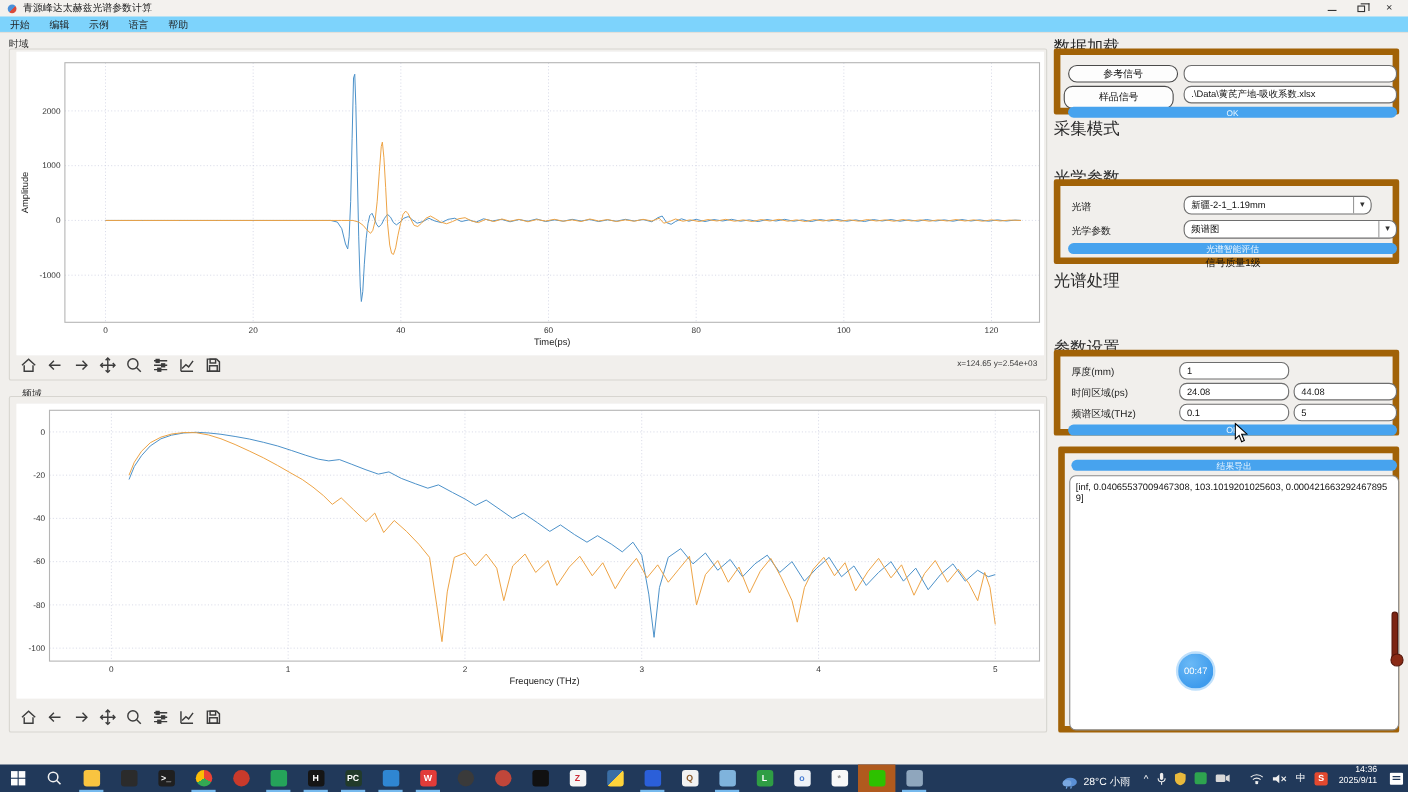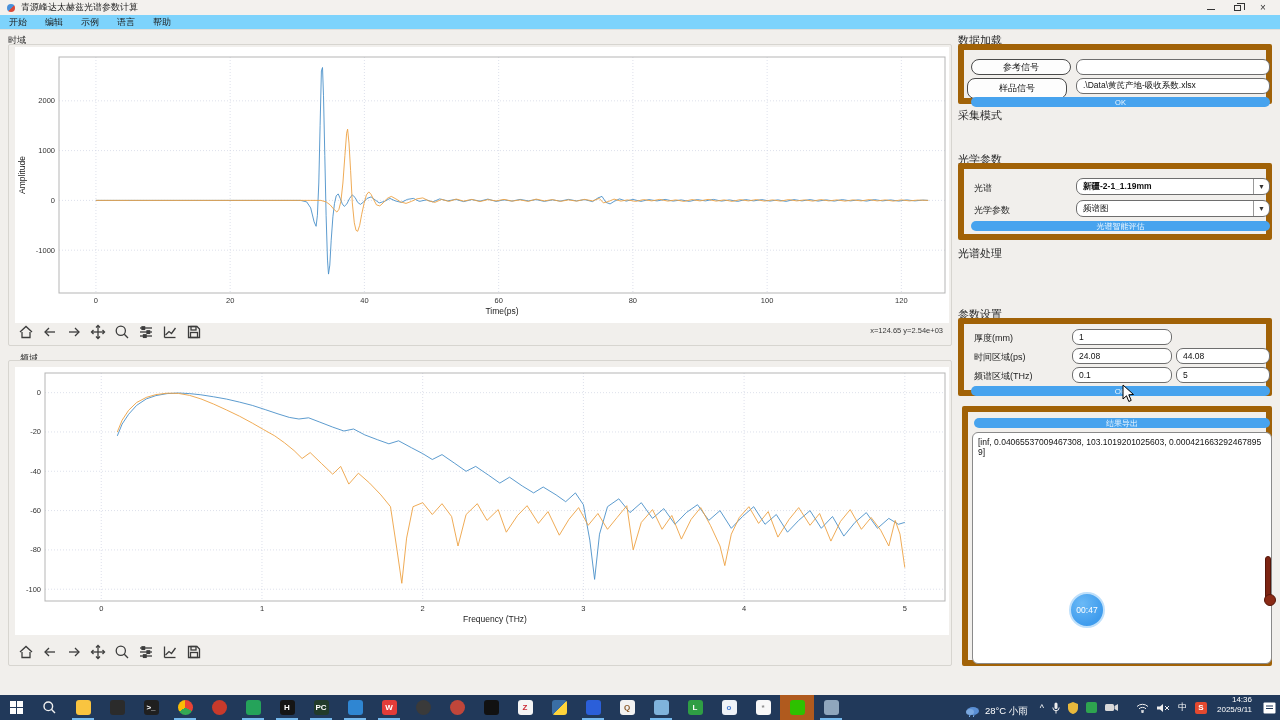--- a/index.html
+++ b/index.html
@@ -23,21 +23,21 @@
   
   .group-label { position:absolute; font-size:9px; color:#2a2a2a; }
   .gbox { position:absolute; border:1px solid #d7d5d0; border-radius:2px; background:#f1efec; }
   .fig { position:absolute; background:#ffffff; }
   .mpl-toolbar { position:absolute; display:flex; gap:7px; align-items:center; }
   .mpl-btn { width:17px; height:17px; display:flex; align-items:center; justify-content:center; }
   .mpl-btn svg { stroke:#3c3c3c; fill:none; stroke-width:1.3; }
   .coords { position:absolute; font-size:7.5px; color:#3a3a3a; }
 
   
-  .rp-label { position:absolute; font-size:11px; color:#2a2a2a; }
+  .rp-label { position:absolute; font-size:15px; color:#2a2a2a; }
   .rbox { position:absolute; border:6px solid #a16207; border-radius:2px; }
   .pill-btn { position:absolute; background:#fdfdfd; border:1px solid #4a4a4a; border-radius:8px; font-size:9px; color:#111; display:flex; align-items:center; justify-content:center; }
   .field { position:absolute; background:#fff; border:1px solid #6e6e6e; border-radius:7px; font-size:8.5px; color:#111; padding:0 6px; font-family:"Liberation Sans","DejaVu Sans",sans-serif; }
   .blue-btn { position:absolute; background:#47a3ee; border:none; border-radius:5px; color:#eaf6ff; font-size:8.5px; display:flex; align-items:center; justify-content:center; }
   .row-label { position:absolute; font-size:9px; color:#1d1d1d; }
   .combo { position:absolute; background:#fff; border:1px solid #6e6e6e; border-radius:7px; font-size:8.5px; display:flex; align-items:center; padding:0 4px 0 6px; color:#111; }
   .combo .arr { margin-left:auto; border-left:1px solid #9a9a9a; padding-left:4px; font-size:7px; color:#333; align-self:stretch; display:flex; align-items:center; }
   .combo-classic { border-radius:2px; }
   .combo-classic .arrbox { margin-left:auto; width:13px; align-self:stretch; background:#e8e6e2; border-left:1px solid #9a9a9a; display:flex; align-items:center; justify-content:center; font-size:7px; color:#222; }
   .radio { position:absolute; display:flex; align-items:center; gap:5px; font-size:9px; }
@@ -292,30 +292,31 @@
     <button class="pill-btn" style="left:3px; top:28px; width:100px; height:21px;">样品信号</button>
     <input class="field" style="left: 112px; top: 28px; width: 194px; height: 16px;" readonly="" value=".\Data\黄芪产地-吸收系数.xlsx">
     <button class="blue-btn" style="left:7px; top:47px; width:299px; height:10px; font-size:7.5px;">OK</button>
   </div>
 
   <span class="rp-label" style="left:958px; top:108px;">采集模式</span>
 
   <span class="rp-label" style="left:958px; top:152px;">光学参数</span>
   <div class="rbox" style="left:958px; top:163px; width:314px; height:77px;">
     <span class="row-label" style="left:10px; top:13px;">光谱</span>
-    <div class="combo" style="left:112px; top:9px; width:194px; height:17px;font-weight:bold;">
+    <div class="combo" style="left:112px; top:9px; width:171px; height:17px;">
       <span>新疆-2-1_1.19mm</span>
       <span class="arr">▼</span>
     </div>
     <span class="row-label" style="left:10px; top:35px;">光学参数</span>
     <div class="combo" style="left:112px; top:31px; width:194px; height:17px;">
       <span>频谱图</span>
       <span class="arr">▼</span>
     </div>
     <button class="blue-btn" style="left:7px; top:52px; width:299px; height:10px; font-size:8px;">光谱智能评估</button>
+    <div class="center-note" style="left:0; top:64px; width:314px;">信号质量1级</div>
   </div>
 
   <span class="rp-label" style="left:958px; top:246px;">光谱处理</span>
 
   <span class="rp-label" style="left:958px; top:307px;">参数设置</span>
   <div class="rbox" style="left:958px; top:318px; width:314px; height:78px;">
     <span class="row-label" style="left:10px; top:8px;">厚度(mm)</span>
     <input class="field" style="left: 108px; top: 5px; width: 100px; height: 16px;" readonly="" value="1">
     <span class="row-label" style="left:10px; top:27px;">时间区域(ps)</span>
     <input class="field" style="left: 108px; top: 24px; width: 100px; height: 16px;" readonly="" value="24.08">

